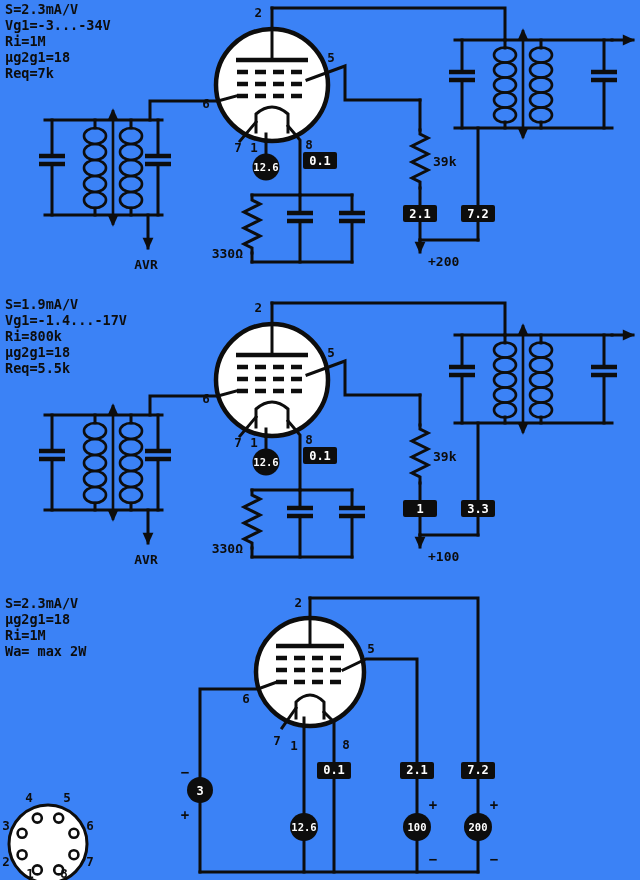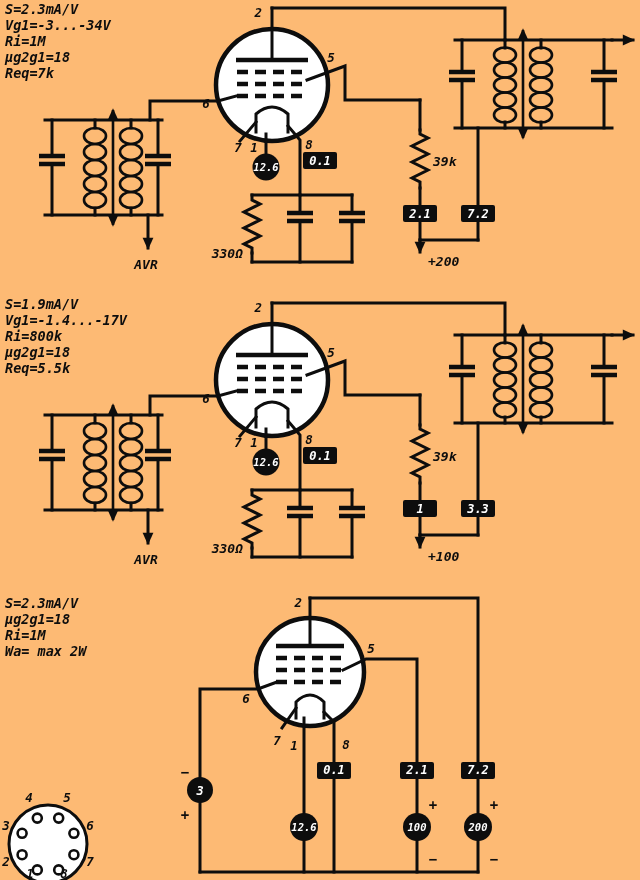--- a/index.html
+++ b/index.html
@@ -1,16 +1,16 @@
 <!DOCTYPE html>
 <html><head>
 <meta charset="utf-8">
 <style>
   html,body{margin:0;padding:0;background:#ffffff;}
-  .page{position:relative;width:640px;height:880px;background:#fdba74;overflow:hidden;font-style:italic;}
+  .page{position:relative;width:640px;height:880px;background:#3b82f6;overflow:hidden;}
   svg{display:block;}
   .w{stroke:#0d0d0d;stroke-width:3;fill:none;stroke-linecap:square;stroke-linejoin:miter;}
   .wa{stroke:#0d0d0d;stroke-width:2.6;fill:none;}
   .plate{stroke:#0d0d0d;stroke-width:4.5;fill:none;stroke-linecap:butt;}
   .grid{stroke:#0d0d0d;stroke-width:4.5;fill:none;stroke-dasharray:11 7;}
   .coil{stroke:#0d0d0d;stroke-width:2.6;fill:none;}
   .tube{fill:#ffffff;stroke:#0d0d0d;stroke-width:4.5;}
   .blk{fill:#0d0d0d;}
   text{font-family:"DejaVu Sans Mono",monospace;font-weight:700;fill:#0d0d0d;}
   .spec{font-size:13.5px;}

